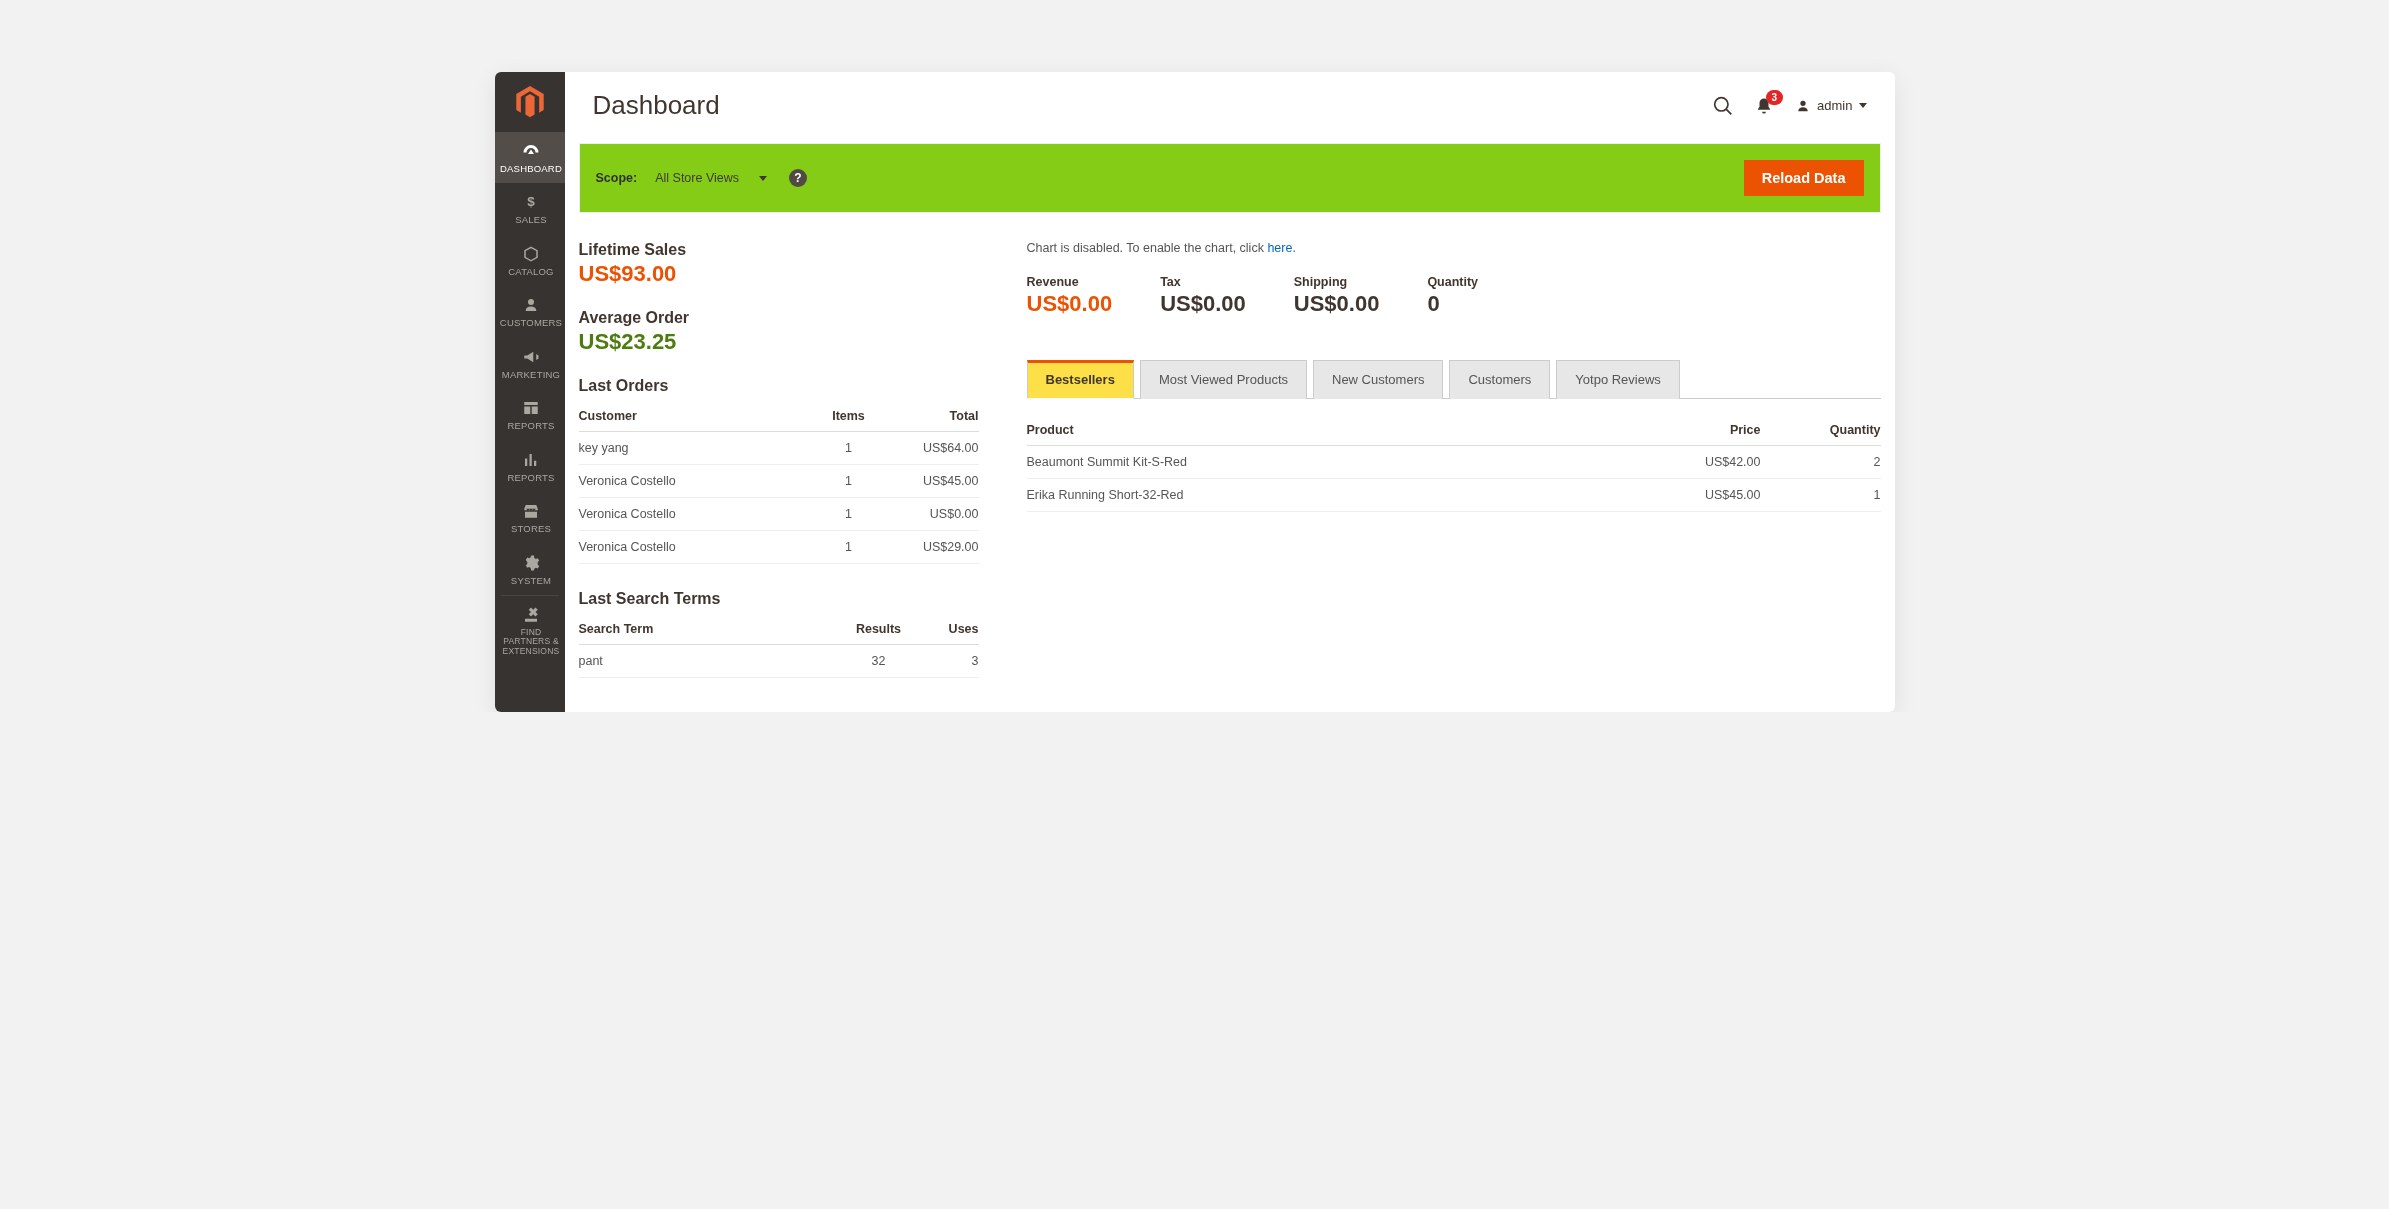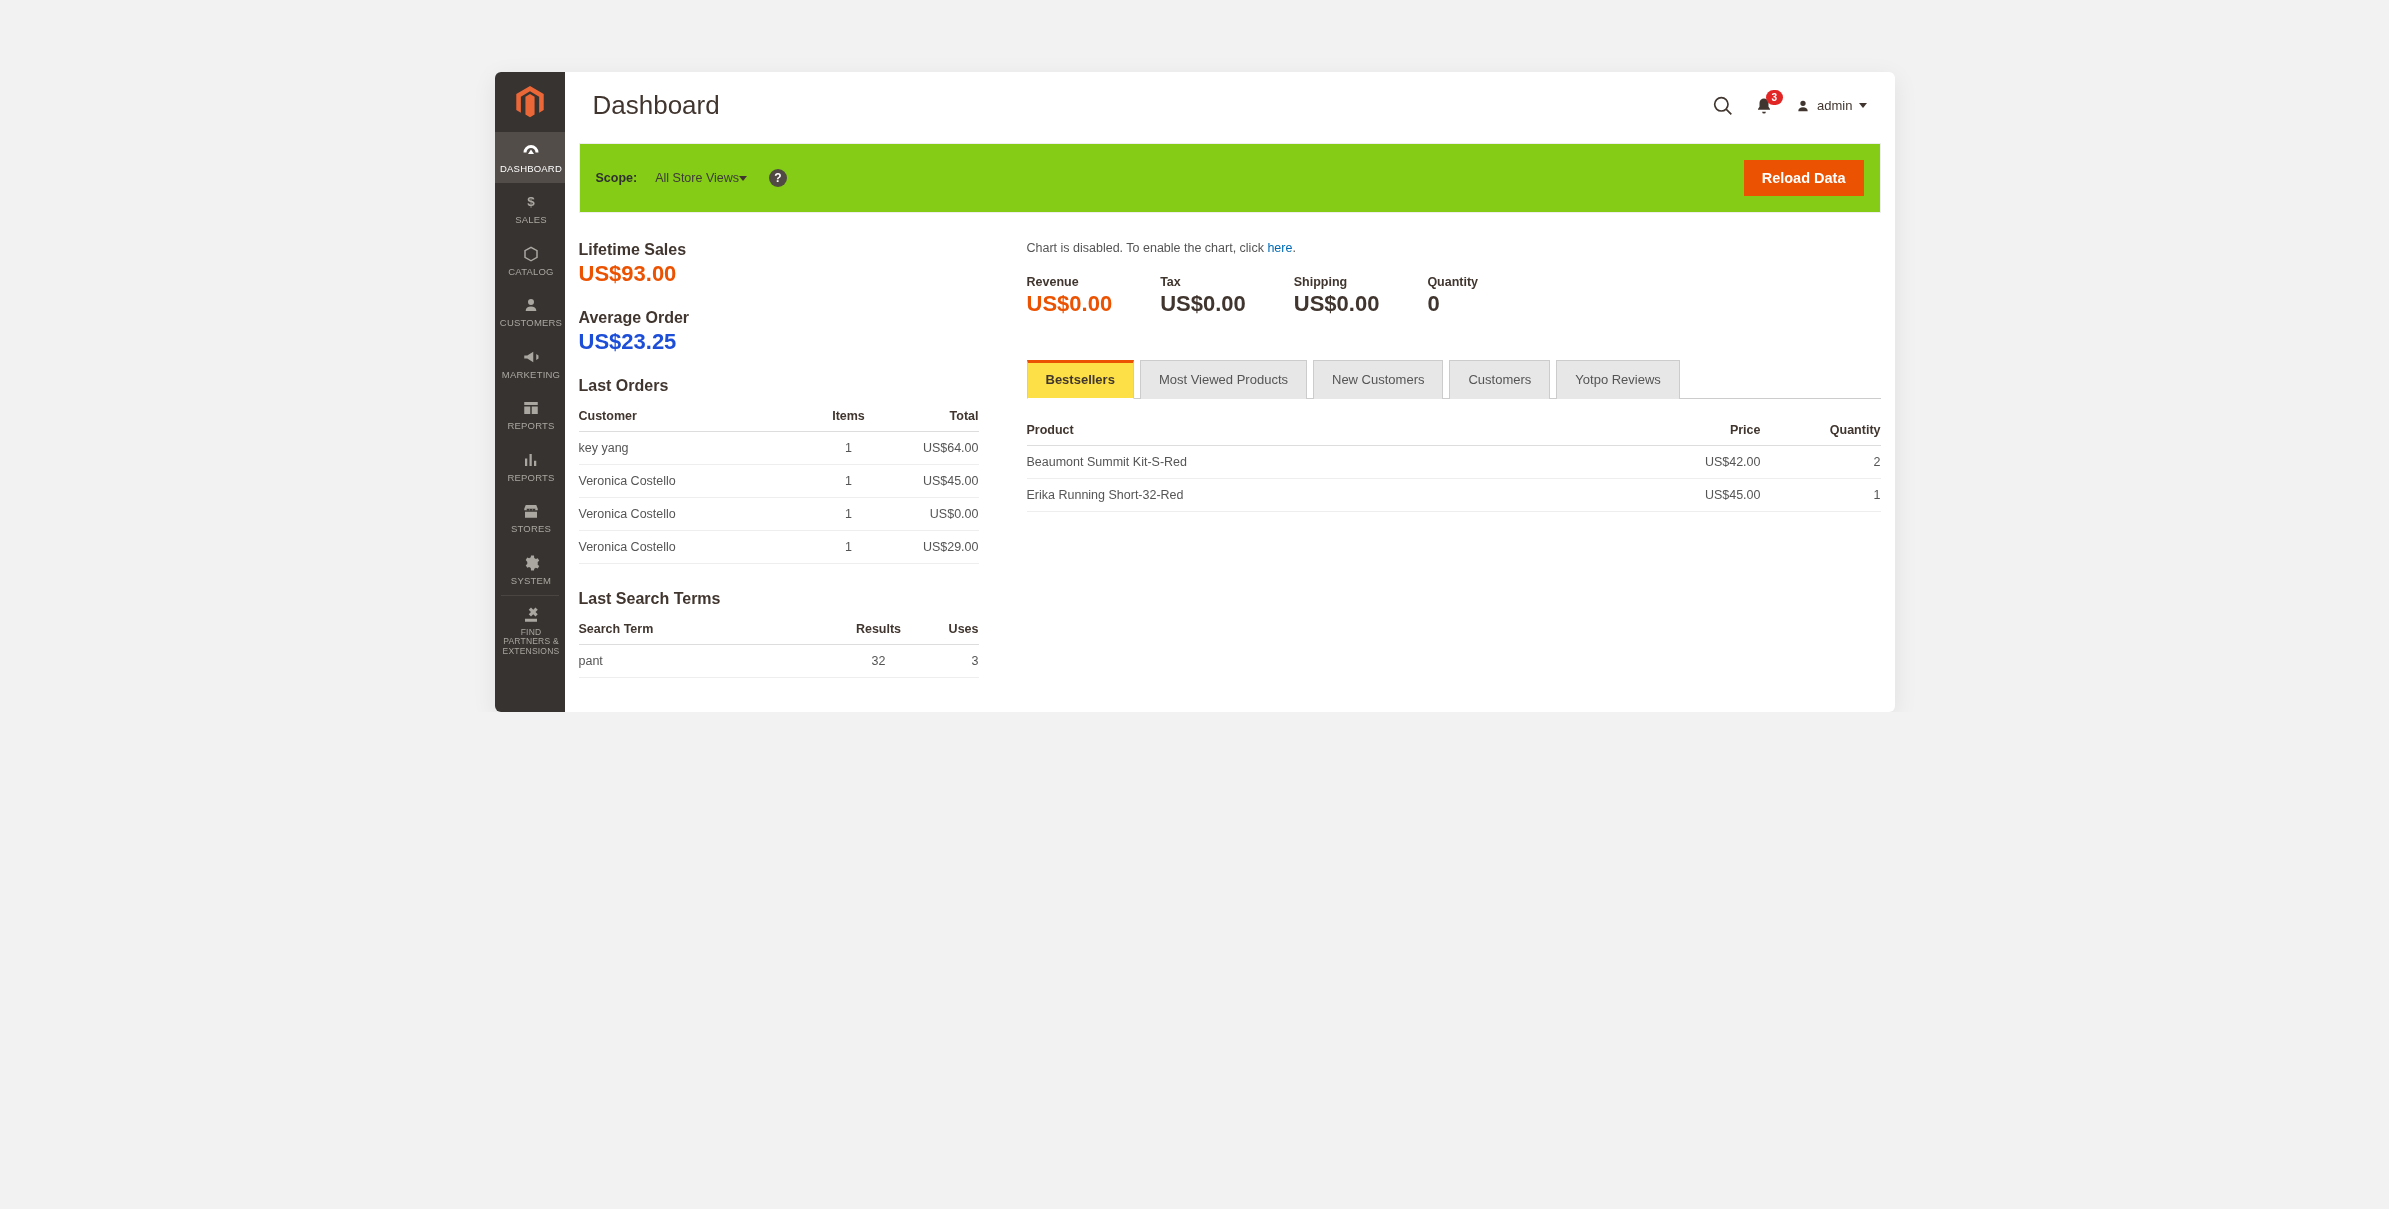--- a/index.html
+++ b/index.html
@@ -121,21 +121,21 @@
     background: #84cc16;
     border: 1px solid #eee;
     padding: 16px 16px;
     display: flex;
     align-items: center;
   }
   .scope-bar .label { font-weight: 700; color: #303030; margin-right: 18px; font-size:12.5px;}
   .scope-select {
     display: flex;
     align-items: center;
-    gap: 0;
+    gap: 20px;
     color: #3f3b37;
     font-size: 12.5px;
     cursor: pointer;
   }
   .scope-select .caret {
     width: 0; height: 0;
     border-left: 4px solid transparent;
     border-right: 4px solid transparent;
     border-top: 5px solid #41362f;
   }
@@ -176,21 +176,21 @@
     font-size: 16px;
     font-weight: 700;
     color: #41362f;
     margin-bottom: 2px;
   }
   .stat-block .value {
     font-size: 22px;
     font-weight: 700;
   }
   .stat-block .value.orange { color: #eb5202; }
-  .stat-block .value.black { color: #1d4ed8; }
+  .stat-block .value.black { color: #4d7c0f; }
   .section-title {
     font-size: 16px;
     font-weight: 700;
     color: #41362f;
     margin-bottom: 6px;
   }
   table.data {
     width: 100%;
     border-collapse: collapse;
     font-size: 12.5px;

